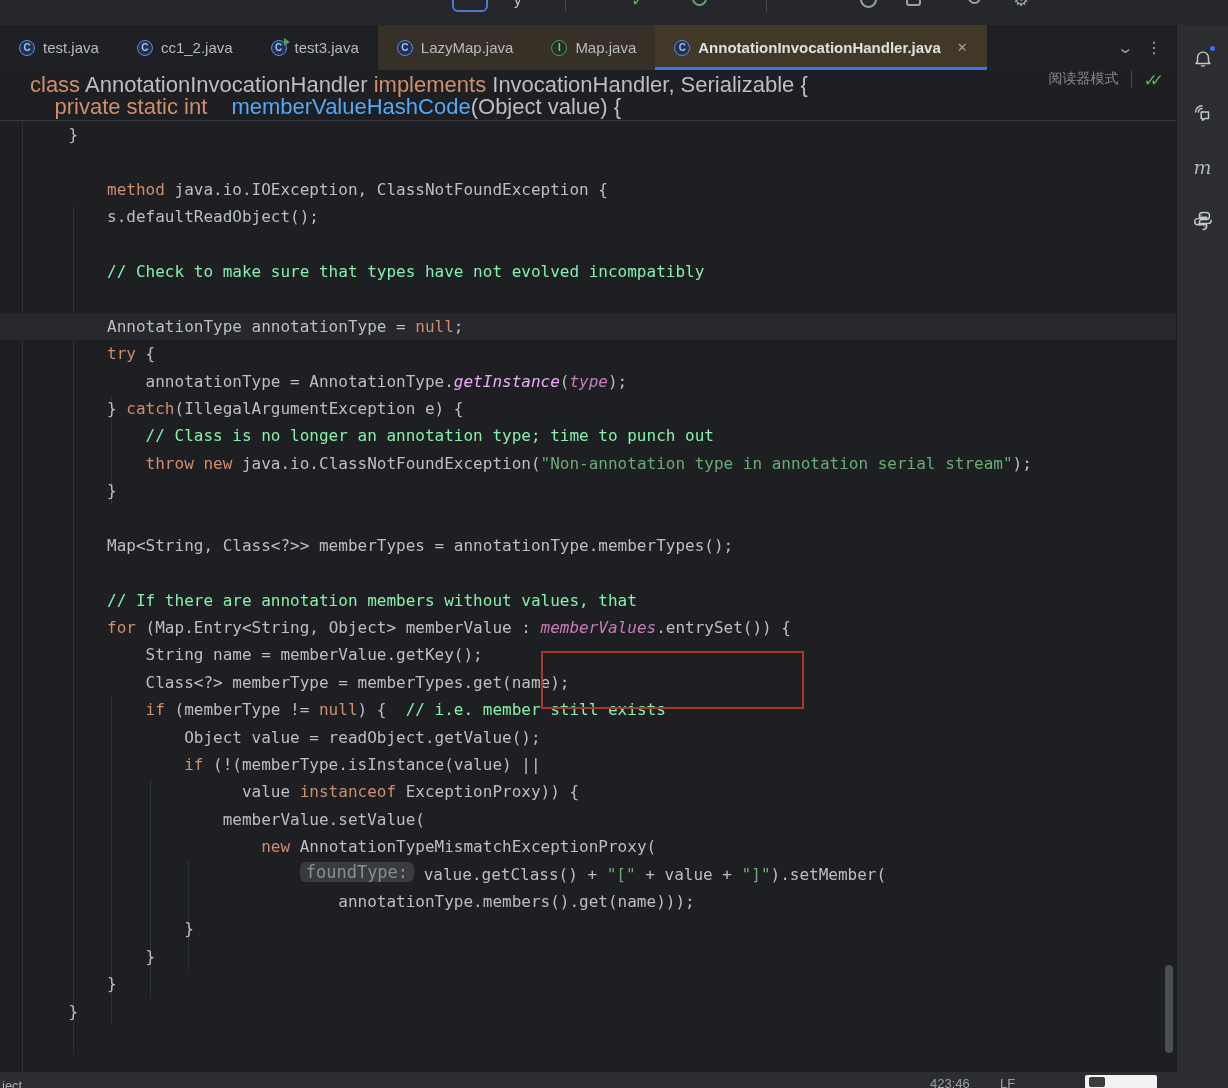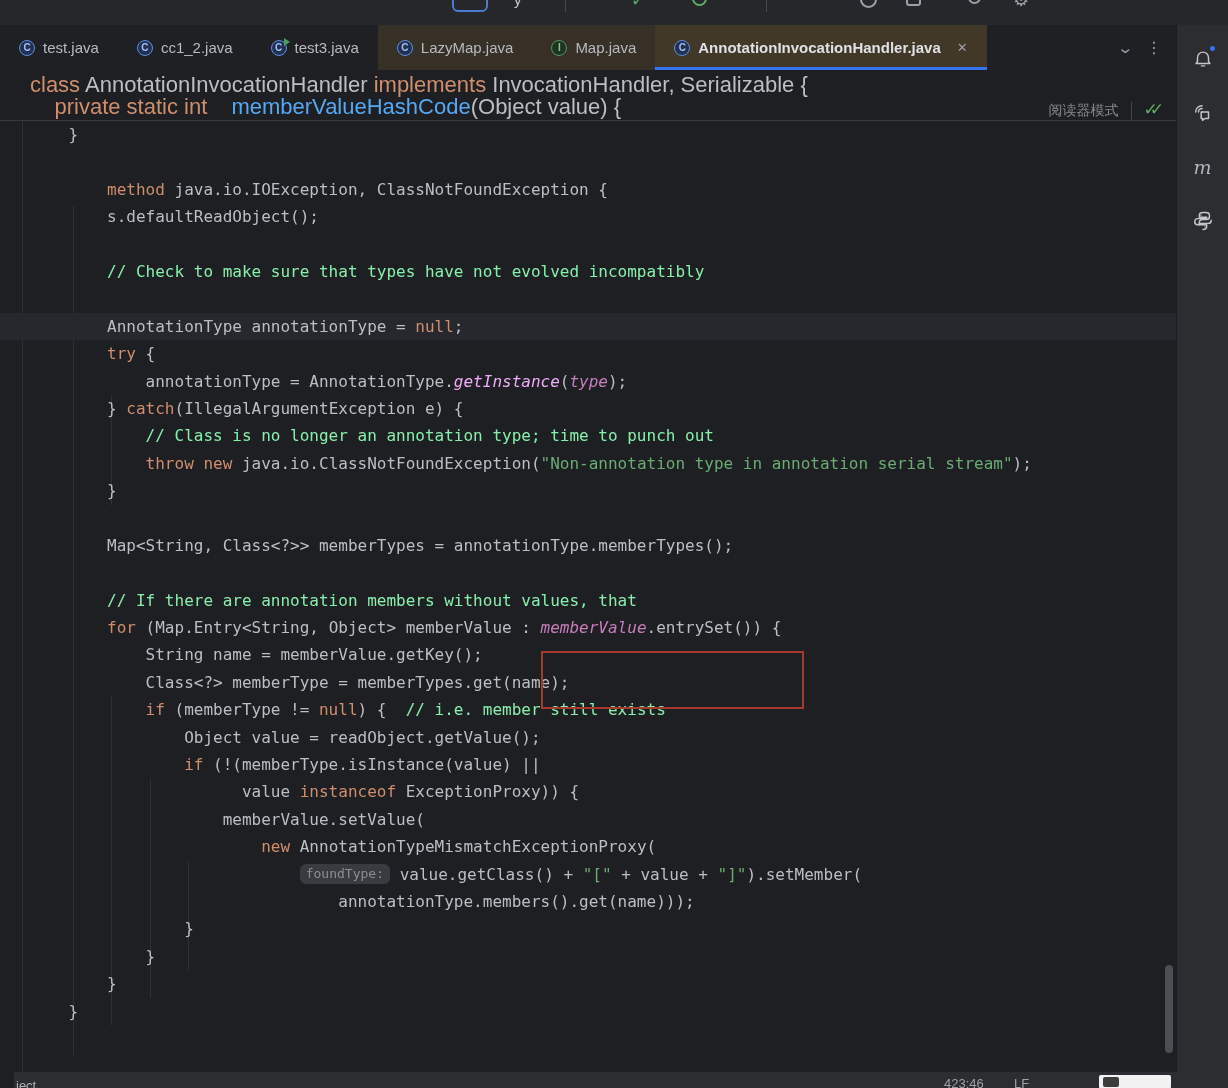--- a/index.html
+++ b/index.html
@@ -38,58 +38,58 @@
         border-left:6px solid #48a154; border-top:4px solid transparent; border-bottom:4px solid transparent; }
   .tab-close { margin-left:8px; color:#9da0a8; font-size:13px; font-weight:400; }
   .tab-actions { margin-left:auto; display:flex; align-items:center; gap:14px; padding-right:14px; color:#9da0a8; }
   .chev { font-size:15px; transform:scaleX(1.4); }
   .kebab { font-size:16px; letter-spacing:0; }
 
   
   .sticky-header { position:relative; height:51px; background:#1e1f22; border-bottom:1px solid #393b40;
                    padding-top:4px; }
   .sticky-header .code-line { line-height:22px; height:22px; }
-  .header-right { position:absolute; right:12px; top:0; height:50px; display:flex; align-items:flex-end; gap:12px; }
+  .header-right { position:absolute; right:12px; top:0; height:50px; display:flex; align-items:flex-start; gap:12px; }
   .reader-mode { color:#87898e; font-size:14px; }
   .hdr-div { width:1px; height:18px; background:#45474c; }
   .dblcheck { color:#5fad65; font-size:17px; letter-spacing:-8px; padding-right:8px; font-weight:bold; }
 
   
   .editor-body { position:relative; height:951px; overflow:hidden; background:#1e1f22;
       font-family:"DejaVu Sans Mono","Liberation Mono",monospace; font-size:16px; line-height:27.4px;
       color:#bcbec4; }
   .code-line { white-space:pre; height:27.4px; padding-left:30px; position:relative; z-index:2; }
   .code-line.hl { background:#26282e; }
   .sticky-header .code-line { font-family:Liberation Sans, sans-serif; font-size:22px; color:#bcbec4; white-space:pre; padding-left:30px; }
   .tok-d { color:#bcbec4; }
   .tok-k { color:#cf8e6d; }
   .tok-m { color:#56a8f5;margin-left:18px; }
   .tok-c { color:#86efac; }
   .tok-s { color:#6aab73; }
   .tok-f { color:#c77dbb; font-style:italic; }
   .tok-i { color:#f0abfc; font-style:italic; }
-  .tok-h { background:#393b40; color:#8a8e94; border-radius:6px; padding:1px 6px; font-size:13px;
+  .tok-h { background:#393b40; color:#8a8e94; border-radius:6px; padding:1px 6px; font-size:17px;
            display:inline-block; line-height:18px; transform:translateY(-2px); }
   .gutter-line { position:absolute; left:22px; top:0; bottom:0; width:1px; background:#2e3035; z-index:1; }
   .iguide { position:absolute; width:1px; background:#2d3034; z-index:1; }
   .red-box { position:absolute; top:530px; left:calc(30px + 53ch); width:27.4ch; height:58px;
              border:2px solid #a8382c; z-index:3; }
   .vscroll { position:absolute; right:3px; top:844px; width:8px; height:88px; background:#4b4e53; border-radius:4px; z-index:4; }
 
   
   .right-sidebar { width:52px; background:#2b2d30; border-left:1px solid #1b1c1f; height:1063px;
                    display:flex; flex-direction:column; align-items:center; padding-top:20px; gap:26px; }
   .sb-item { position:relative; width:28px; height:28px; display:flex; align-items:center; justify-content:center; }
   .sb-item svg { stroke:#c3c6cb; fill:none; stroke-width:1.6; stroke-linecap:round; stroke-linejoin:round; }
   .badge-dot { position:absolute; top:-1px; right:0; width:9px; height:9px; border-radius:50%;
                background:#3574f0; border:2px solid #2b2d30; }
   .maven-m { font-family:"DejaVu Serif",serif; font-style:italic; font-size:19px; color:#b2b5bb; }
 
   
-  .status-bar { position:absolute; left:14px; bottom:0; width:1176px; height:16px; background:#2b2d30;
+  .status-bar { position:absolute; left:0; bottom:0; width:1176px; height:16px; background:#2b2d30;
                 color:#9da0a8; font-size:13px; }
   .sb-left-partial { position:absolute; left:2px; top:6px; color:#aeb1b7; }
   .sb-linecol { position:absolute; left:930px; top:4px; }
   .sb-lf { position:absolute; left:1000px; top:4px; }
   .ime-box { position:absolute; left:1085px; top:3px; width:72px; height:14px; background:#f2f2f2; border-radius:2px; }
   .ime-glyph { position:absolute; left:4px; top:2px; width:16px; height:10px; background:#3c3c3c; border-radius:2px; }
   .corner-fill { position:absolute; right:0; bottom:0; width:52px; height:16px; background:#2b2d30; }
 </style>
 </head>
 <body>
@@ -174,21 +174,21 @@
           <div class="code-line"><span class="tok-d">        </span><span class="tok-k">try</span><span class="tok-d"> {</span></div>
           <div class="code-line"><span class="tok-d">            annotationType = AnnotationType.</span><span class="tok-i">getInstance</span><span class="tok-d">(</span><span class="tok-f">type</span><span class="tok-d">);</span></div>
           <div class="code-line"><span class="tok-d">        } </span><span class="tok-k">catch</span><span class="tok-d">(IllegalArgumentException e) {</span></div>
           <div class="code-line"><span class="tok-c">            // Class is no longer an annotation type; time to punch out</span></div>
           <div class="code-line"><span class="tok-d">            </span><span class="tok-k">throw new</span><span class="tok-d"> java.io.ClassNotFoundException(</span><span class="tok-s">"Non-annotation type in annotation serial stream"</span><span class="tok-d">);</span></div>
           <div class="code-line"><span class="tok-d">        }</span></div>
           <div class="code-line"></div>
           <div class="code-line"><span class="tok-d">        Map&lt;String, Class&lt;?&gt;&gt; memberTypes = annotationType.memberTypes();</span></div>
           <div class="code-line"></div>
           <div class="code-line"><span class="tok-c">        // If there are annotation members without values, that</span></div>
-          <div class="code-line"><span class="tok-d">        </span><span class="tok-k">for</span><span class="tok-d"> (Map.Entry&lt;String, Object&gt; memberValue : </span><span class="tok-f">memberValue</span><span class="tok-d">.entrySet()) {</span></div>
+          <div class="code-line"><span class="tok-d">        </span><span class="tok-k">for</span><span class="tok-d"> (Map.Entry&lt;String, Object&gt; memberValue : </span><span class="tok-f">memberValues</span><span class="tok-d">.entrySet()) {</span></div>
           <div class="code-line"><span class="tok-d">            String name = memberValue.getKey();</span></div>
           <div class="code-line"><span class="tok-d">            Class&lt;?&gt; memberType = memberTypes.get(name);</span></div>
           <div class="code-line"><span class="tok-d">            </span><span class="tok-k">if</span><span class="tok-d"> (memberType != </span><span class="tok-k">null</span><span class="tok-d">) {  </span><span class="tok-c">// i.e. member still exists</span></div>
           <div class="code-line"><span class="tok-d">                Object value = readObject.getValue();</span></div>
           <div class="code-line"><span class="tok-d">                </span><span class="tok-k">if</span><span class="tok-d"> (!(memberType.isInstance(value) ||</span></div>
           <div class="code-line"><span class="tok-d">                      value </span><span class="tok-k">instanceof</span><span class="tok-d"> ExceptionProxy)) {</span></div>
           <div class="code-line"><span class="tok-d">                    memberValue.setValue(</span></div>
           <div class="code-line"><span class="tok-d">                        </span><span class="tok-k">new</span><span class="tok-d"> AnnotationTypeMismatchExceptionProxy(</span></div>
           <div class="code-line"><span class="tok-d">                            </span><span class="tok-h">foundType:</span><span class="tok-d"> value.getClass() + </span><span class="tok-s">"["</span><span class="tok-d"> + value + </span><span class="tok-s">"]"</span><span class="tok-d">).setMember(</span></div>
           <div class="code-line"><span class="tok-d">                                annotationType.members().get(name)));</span></div>

